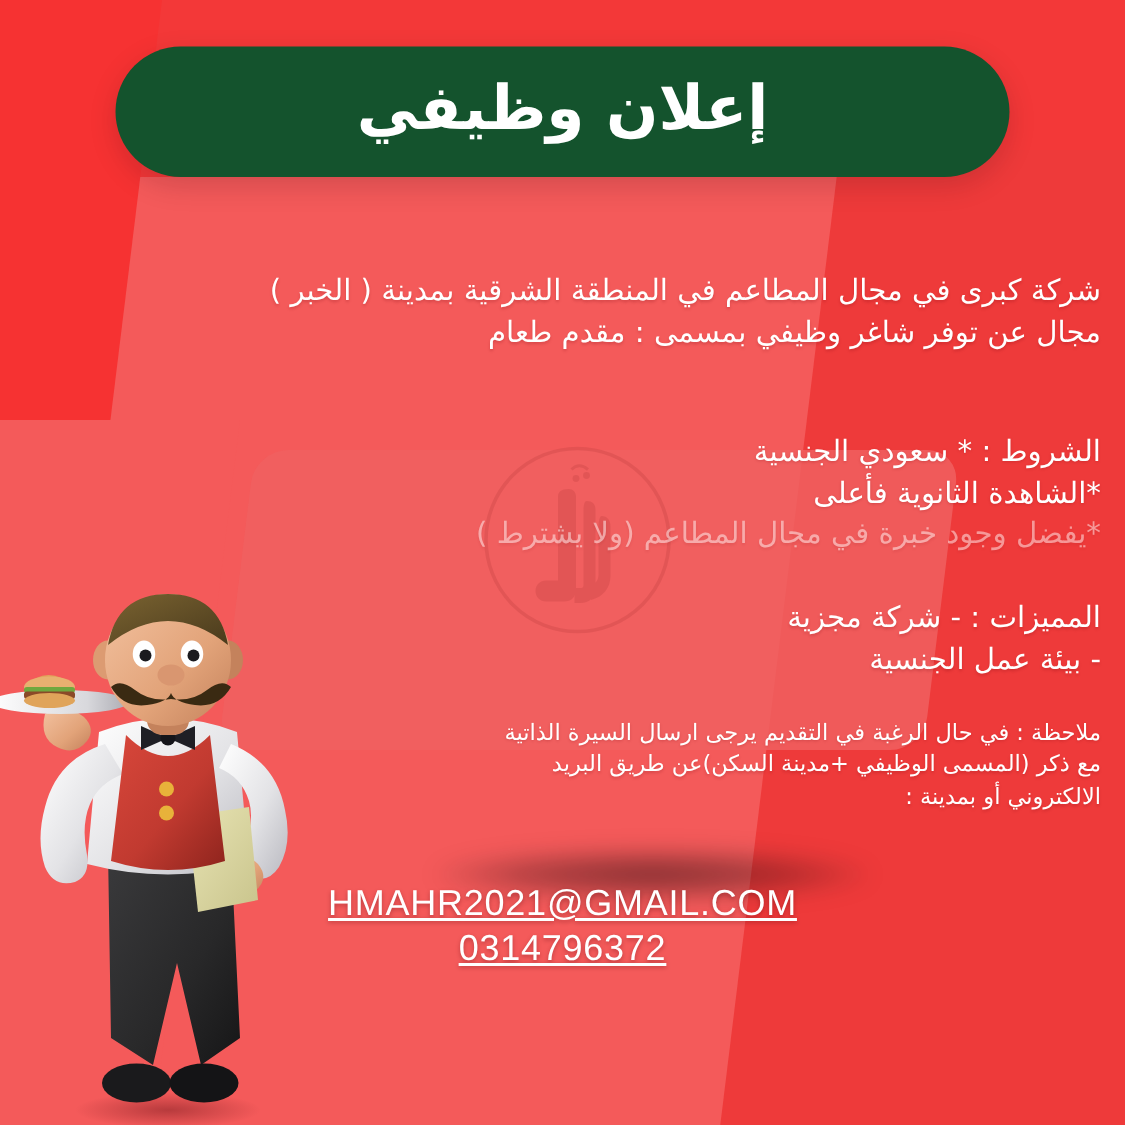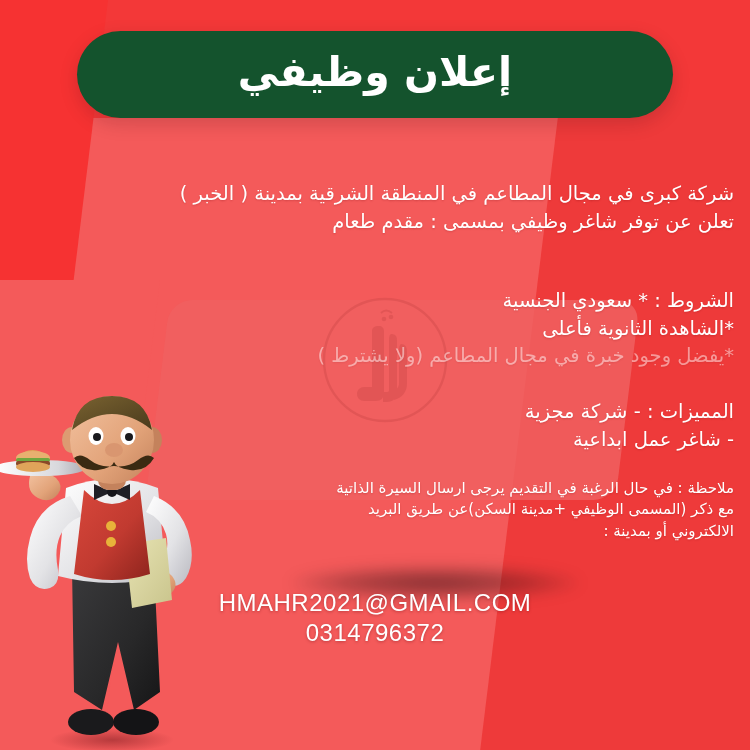--- a/index.html
+++ b/index.html
@@ -146,20 +146,21 @@
     position: absolute;
     left: 0;
     right: 0;
     top: 588px;
     text-align: center;
     direction: ltr;
     color: #ffffff;
     font-family: "Liberation Sans", sans-serif;
     letter-spacing: .5px;
     text-shadow: 0 1px 3px rgba(90,5,15,.35);
+    text-decoration: underline;
   }
   #contact-email {
     font-size: 24px;
     line-height: 1.25;
   }
   #contact-phone {
     font-size: 24px;
     line-height: 1.25;
   }
 
@@ -206,32 +207,32 @@
       <path d="M60 17 q5 -5 11 0" fill="none" stroke="#C04040" stroke-width="2"></path>
     </g>
   </svg>
 
   <div id="title-pill">
     <div id="title-text">إعلان وظيفي</div>
   </div>
 
   <div class="block" id="block-intro">
     <p>شركة كبرى في مجال المطاعم في المنطقة الشرقية بمدينة ( الخبر )</p>
-    <p>تعلن عن توفر شاغر وظيفي بمسمى : مقدم طعام</p>
+    <p>مجال عن توفر شاغر وظيفي بمسمى : مقدم طعام</p>
   </div>
 
   <div class="block" id="block-conditions">
     <p>الشروط : * سعودي الجنسية</p>
     <p>*الشاهدة الثانوية فأعلى</p>
     <p class="faded">*يفضل وجود خبرة في مجال المطاعم (ولا يشترط )</p>
   </div>
 
   <div class="block" id="block-benefits">
     <p>المميزات : - شركة مجزية</p>
-    <p>- شاغر عمل ابداعية</p>
+    <p>- بيئة عمل الجنسية</p>
   </div>
 
   <div class="block" id="block-note">
     <p>ملاحظة : في حال الرغبة في التقديم يرجى ارسال السيرة الذاتية</p>
     <p>مع ذكر (المسمى الوظيفي +مدينة السكن)عن طريق البريد</p>
     <p>الالكتروني أو بمدينة :</p>
   </div>
 
   <div id="contact-shadow"></div>
   <div id="contact">

